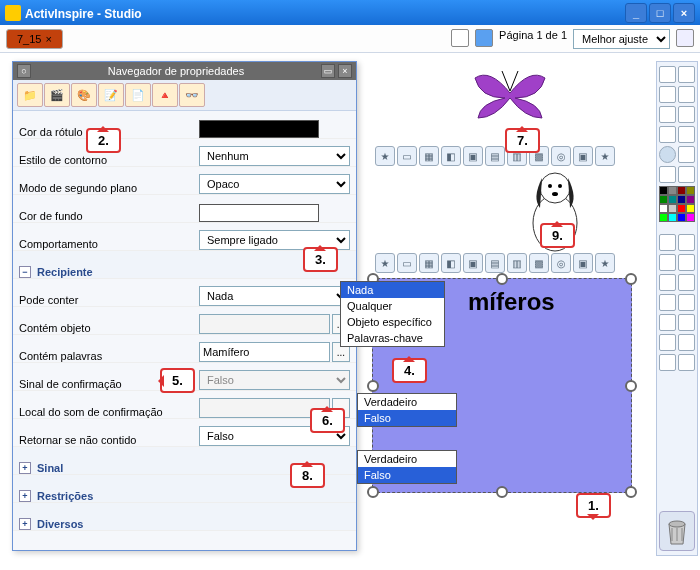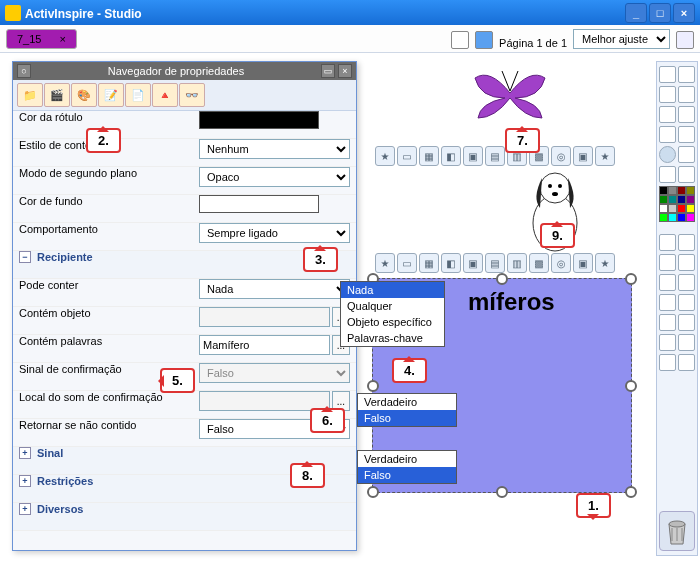--- a/index.html
+++ b/index.html
@@ -6,22 +6,22 @@
 body { background: #fff; width: 700px; height: 570px; overflow: hidden; position: relative; }
 
 .titlebar { background: linear-gradient(to bottom, #2e8ff5, #166dd6); height: 25px; display: flex; align-items: center; padding: 0 5px; color: #fff; font-weight: bold; justify-content: space-between; }
 .titlebar-left { display: flex; align-items: flex-end; gap: 4px; }
 .titlebar-icon { width: 16px; height: 16px; background: #ffcc00; border-radius: 2px; }
 .titlebar-title { font-size: 12px; }
 .titlebar-btns { display: flex; gap: 2px; }
 .tbtn { width: 22px; height: 20px; background: #3b7dd8; border: 1px solid #1a5fb8; border-radius: 3px; display: flex; align-items: center; justify-content: center; color: #fff; font-weight: bold; cursor: pointer; }
 
 .subbar { height: 28px; background: #fdfdfd; border-bottom: 1px solid #cfd8e6; display: flex; align-items: center; padding: 0 6px; gap: 8px; justify-content: space-between; }
-.tab { padding: 3px 10px; border: 1px solid #aaa; border-radius: 3px; background: #a21caf; display: flex; gap: 18px; align-items: center; }
-.subbar-right { display: flex; align-items: flex-end; gap: 6px; }
+.tab { padding: 3px 10px; border: 1px solid #aaa; border-radius: 3px; background: #c2410c; display: flex; gap: 4px; align-items: center; }
+.subbar-right { display: flex; align-items: flex-start; gap: 6px; }
 .sicon { width: 18px; height: 18px; background: #5aa0f0; border: 1px solid #888; border-radius: 2px; cursor: pointer; }
 .combo-fit { border: 1px solid #8ab; height: 20px; padding: 1px 4px; background: #fff; }
 
 .workspace { position: relative; width: 700px; height: 517px; background: #fff; }
 
 
 .canvas-item { position: absolute; }
 .butterfly { left: 470px; top: 10px; width: 80px; height: 60px; }
 .butterfly svg { width: 100%; height: 100%; }
 .dog { left: 520px; top: 115px; width: 70px; height: 85px; }
@@ -39,21 +39,21 @@
 .pt-ctrls { display: flex; gap: 3px; }
 .pt-btn { width: 14px; height: 14px; background: #888; border: 1px solid #555; cursor: pointer; display:flex; align-items:center; justify-content:center; color:#fff; font-size:9px; }
 .tabstrip { display: flex; gap: 1px; padding: 3px 4px; background: #e8eef8; border-bottom: 1px solid #c5d3e8; }
 .tabi { width: 26px; height: 24px; background: #fff0d0; border: 1px solid #caa; border-radius: 2px; cursor: pointer; display:flex; align-items:center; justify-content:center; }
 
 .prop-body { overflow-y: auto; height: 444px; position: relative; }
 .prop-body::-webkit-scrollbar { width: 16px; }
 .prop-body::-webkit-scrollbar-thumb { background: #c0d4f0; border: 1px solid #8ab; }
 .prop-body::-webkit-scrollbar-track { background: #eef3fb; }
 
-.prop-row { display: flex; align-items: flex-start; height: 28px; border-bottom: 1px solid #eee; padding: 0 6px; }
+.prop-row { display: flex; align-items: flex-end; height: 28px; border-bottom: 1px solid #eee; padding: 0 6px; }
 .prop-row.section { background: #f0f4fa; font-weight: bold; color: #2a4b8d; }
 .prop-row.section .collapse { width: 12px; height: 12px; border: 1px solid #88a; margin-right: 6px; display:flex; align-items:center; justify-content:center; font-size:9px; background:#fff; cursor:pointer;}
 .prop-label { flex: 0 0 180px; }
 .prop-value { flex: 1; }
 .prop-value select, .prop-value input { width: 100%; height: 20px; border: 1px solid #8ab; background: #fff; padding: 1px 3px; }
 .prop-value .disabled { background: #f4f4f4; color: #888; }
 .ellipsis-btn { width: 21px; height: 20px; border: 1px solid #8ab; background:#f8f8f8; cursor:pointer; font-size:10px; }
 .vrow { display:flex; gap:2px; }
 
 .color-swatch { width: 120px; height: 18px; background: #000; border: 1px solid #555; cursor:pointer; }

